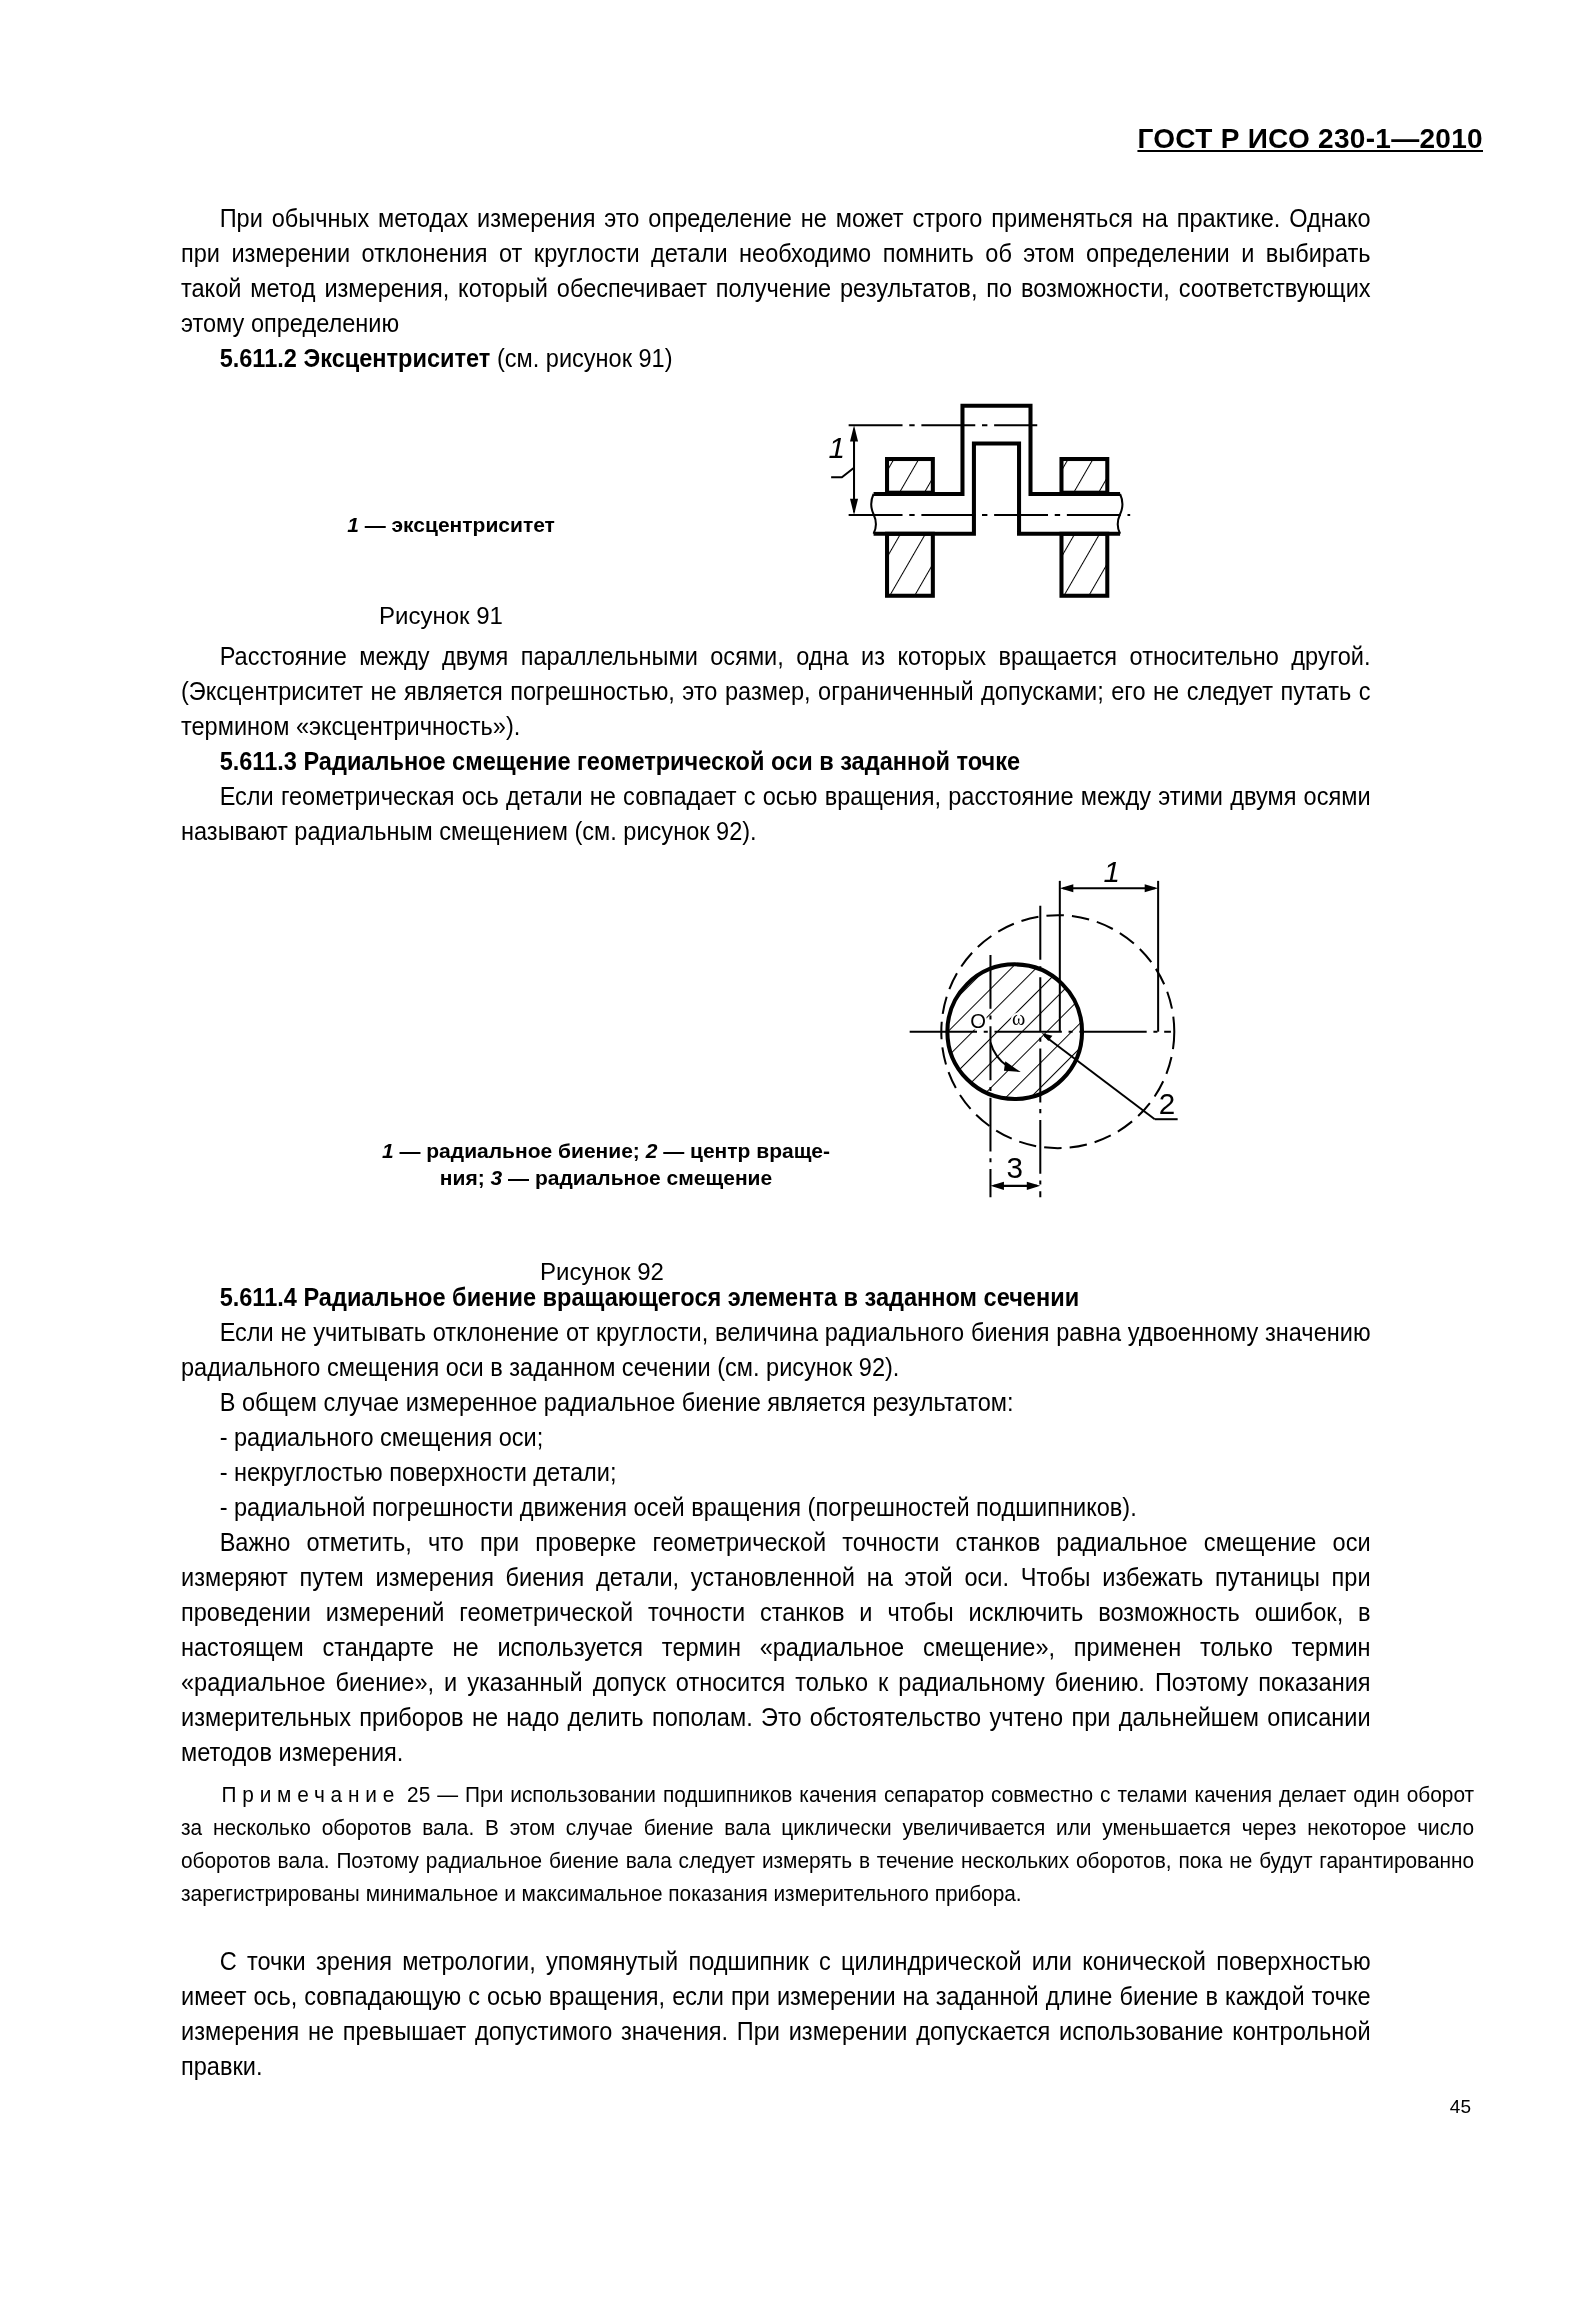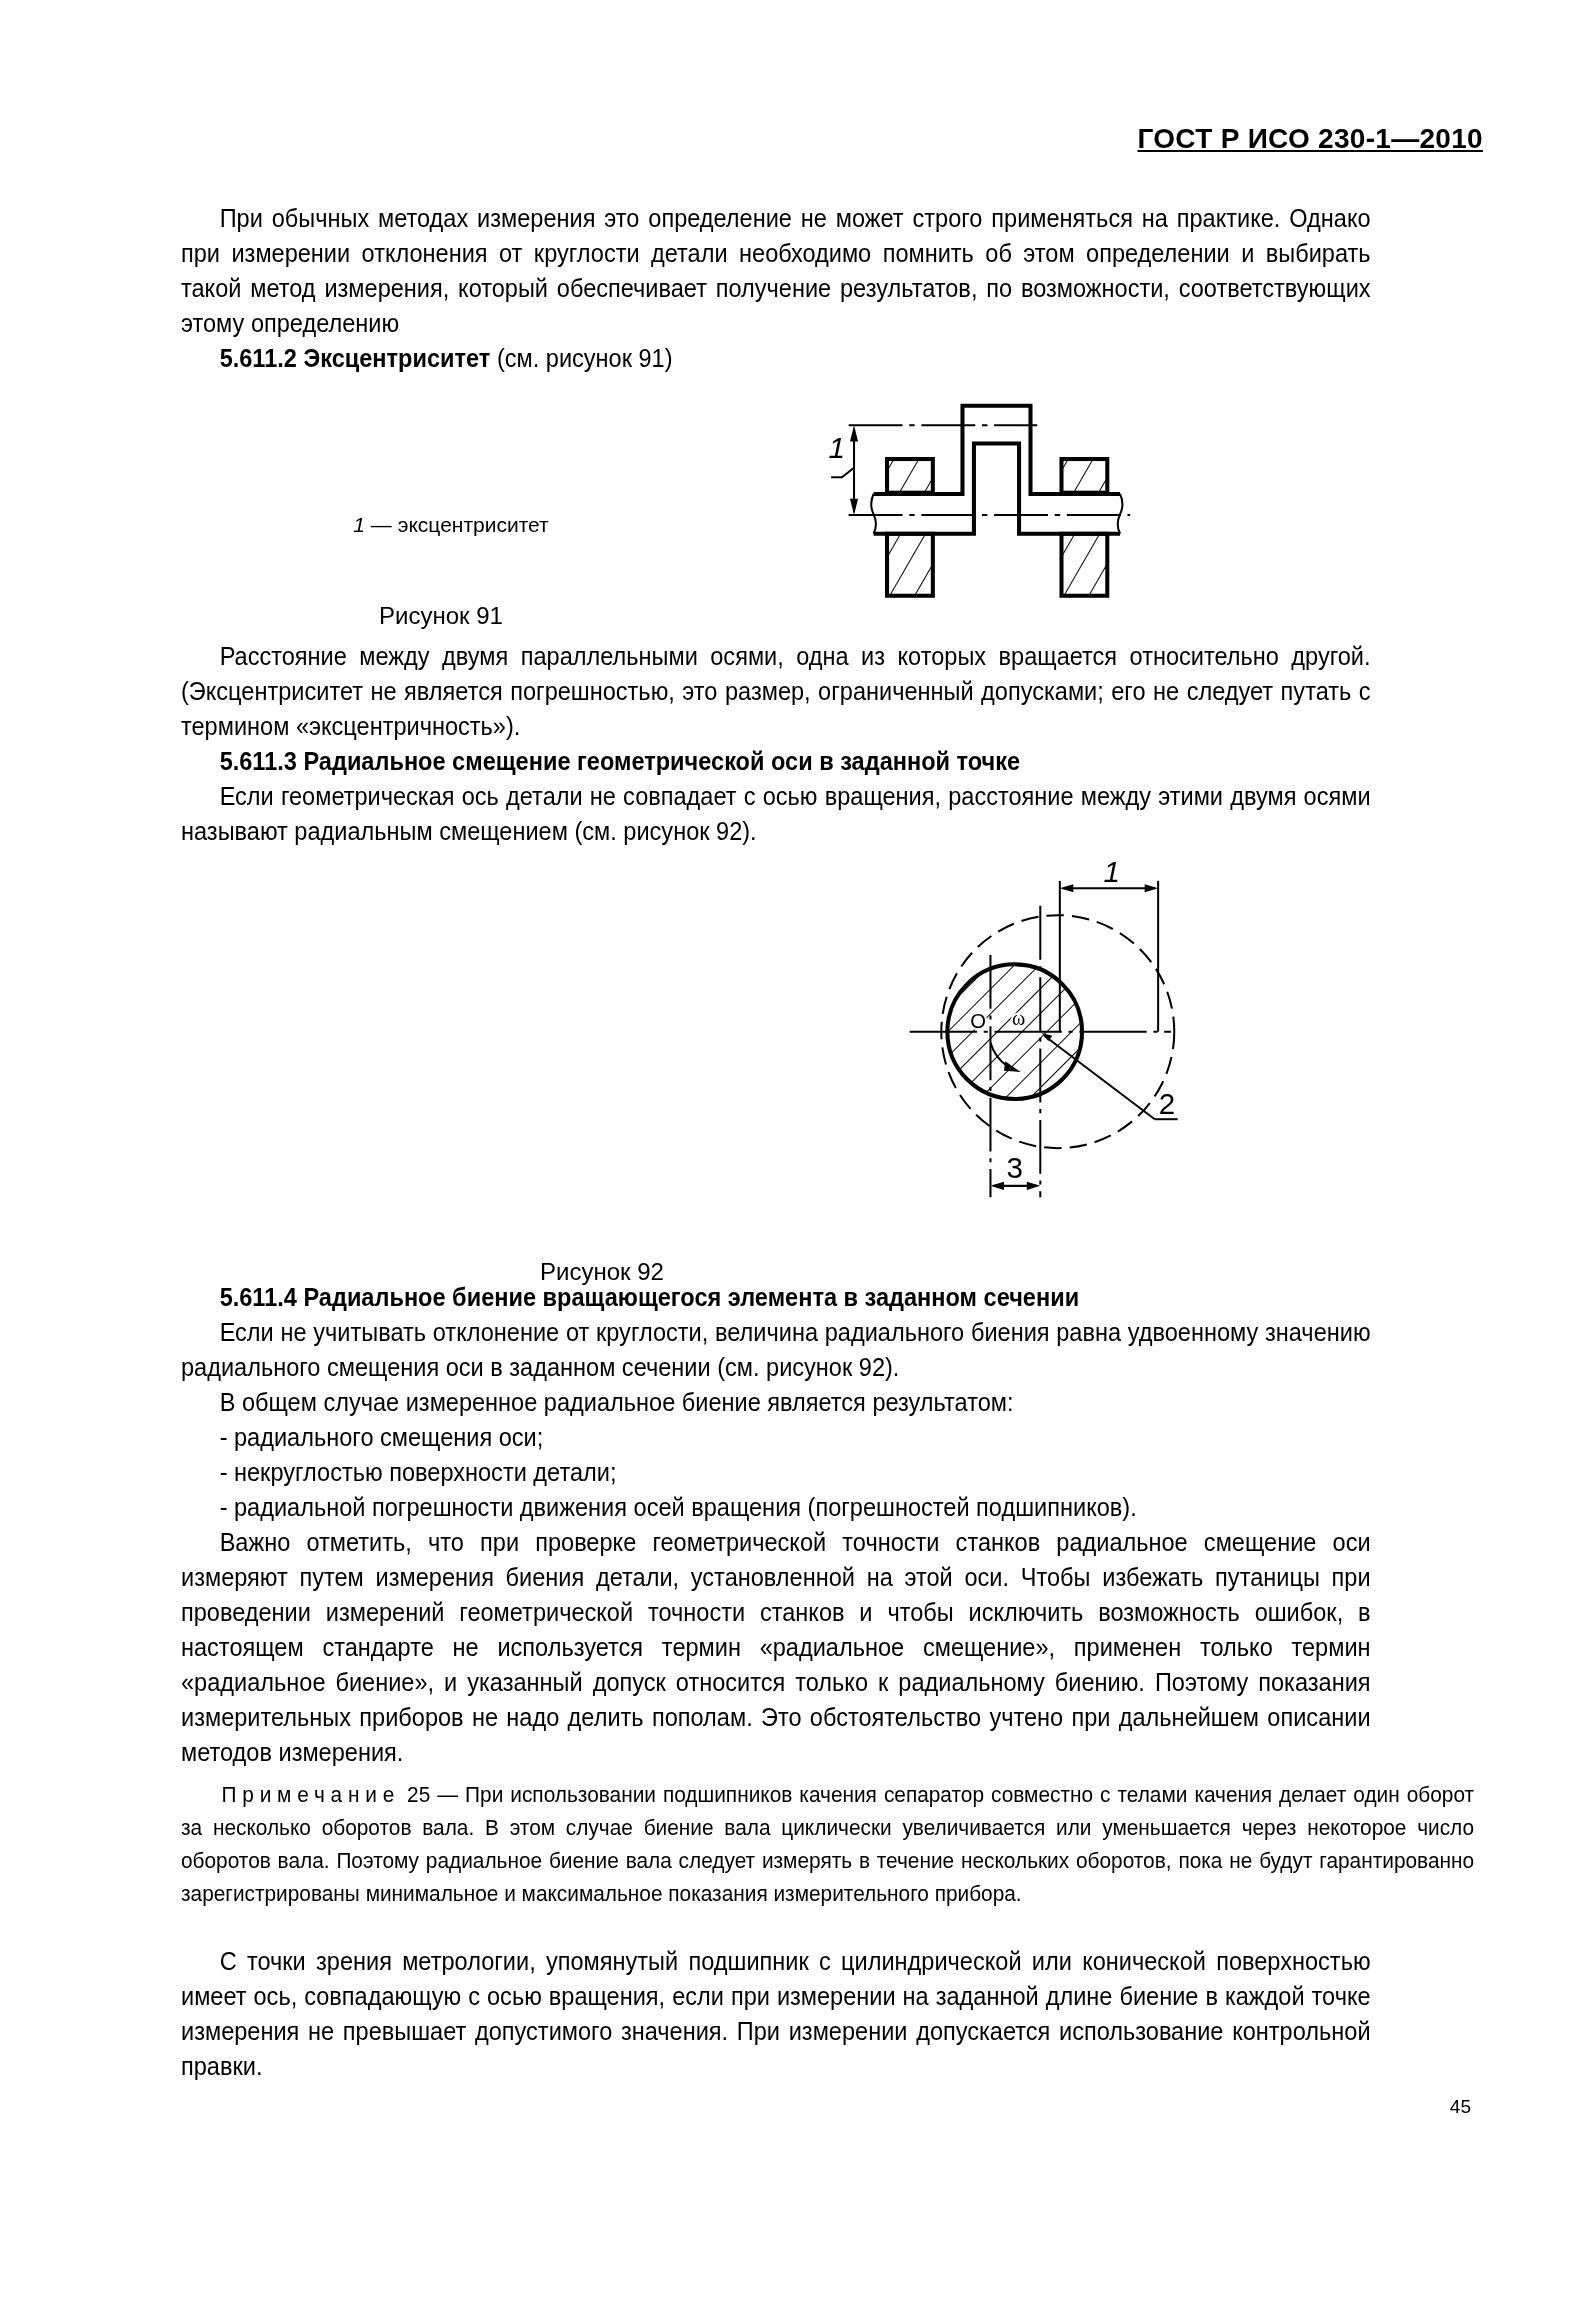--- a/index.html
+++ b/index.html
@@ -14,21 +14,21 @@
   }
   .text {
     position: absolute; left: 181px; width: 1293px;
     font-size: 25.6px; line-height: 35px; text-align: justify;
     transform-origin: left top; transform: scaleX(0.92);
   }
   .text p { margin: 0; text-indent: 42px; }
   .text p.list { text-indent: 12px; }
   .text .h { font-weight: bold; }
   .fig-note {
-    position: absolute; font-size: 21px; text-align: center; line-height: 27px;
+    position: absolute; font-size: 21px; text-align: center; line-height: 27px; font-weight: bold;
   }
   .fig-caption { position: absolute; font-size: 24px; margin-top: 31px; }
   .note {
     position: absolute; left: 181px; width: 1340px; top: 1778px;
     font-size: 21.6px; line-height: 33px; text-align: justify;
     transform-origin: left top; transform: scaleX(0.965);
   }
   .note p { margin: 0; text-indent: 0; }
   .note .label { letter-spacing: 6px; }
   .pagenum { position: absolute; right: 120px; top: 2096px; font-size: 19px; }
@@ -80,20 +80,24 @@
     <polyline points="34,128 50,128 68,114" fill="none" stroke="#000" stroke-width="3"></polyline>
     <text x="30" y="100" font-family="Liberation Sans, sans-serif" font-style="italic" font-size="44">1</text>
   </svg>
 
   <div class="text" style="top:639px;">
     <p>Расстояние между двумя параллельными осями, одна из которых вращается относительно другой. (Эксцентриситет не является погрешностью, это размер, ограниченный допусками; его не следует путать с термином «эксцентричность»).</p>
     <p class="h">5.611.3 Радиальное смещение геометрической оси в  заданной точке</p>
     <p>Если геометрическая ось детали не совпадает с осью вращения, расстояние между этими двумя осями называют радиальным смещением (см. рисунок 92).</p>
   </div>
 
+  <div class="fig-note" style="left:350px; top:1137px; width:512px;">
+    <div><span class="italic">1</span><span> — радиальное биение; </span><span class="italic">2</span><span> — центр враще-</span></div>
+    <div><span>ния; </span><span class="italic">3</span><span> — радиальное смещение</span></div>
+  </div>
   <div class="fig-caption" style="left:540px; top:1227px;text-align:center;">Рисунок 92</div>
 
   <svg style="left:876px; top:855px;" width="404" height="418" viewBox="0 0 600 620">
     <defs>
       <pattern id="hatch92" patternUnits="userSpaceOnUse" width="26" height="26" patternTransform="rotate(45)">
         <line x1="0" y1="0" x2="0" y2="26" stroke="#000" stroke-width="3"></line>
       </pattern>
       <clipPath id="smallCircle">
           <circle cx="206" cy="262" r="100"></circle>
         </clipPath>

